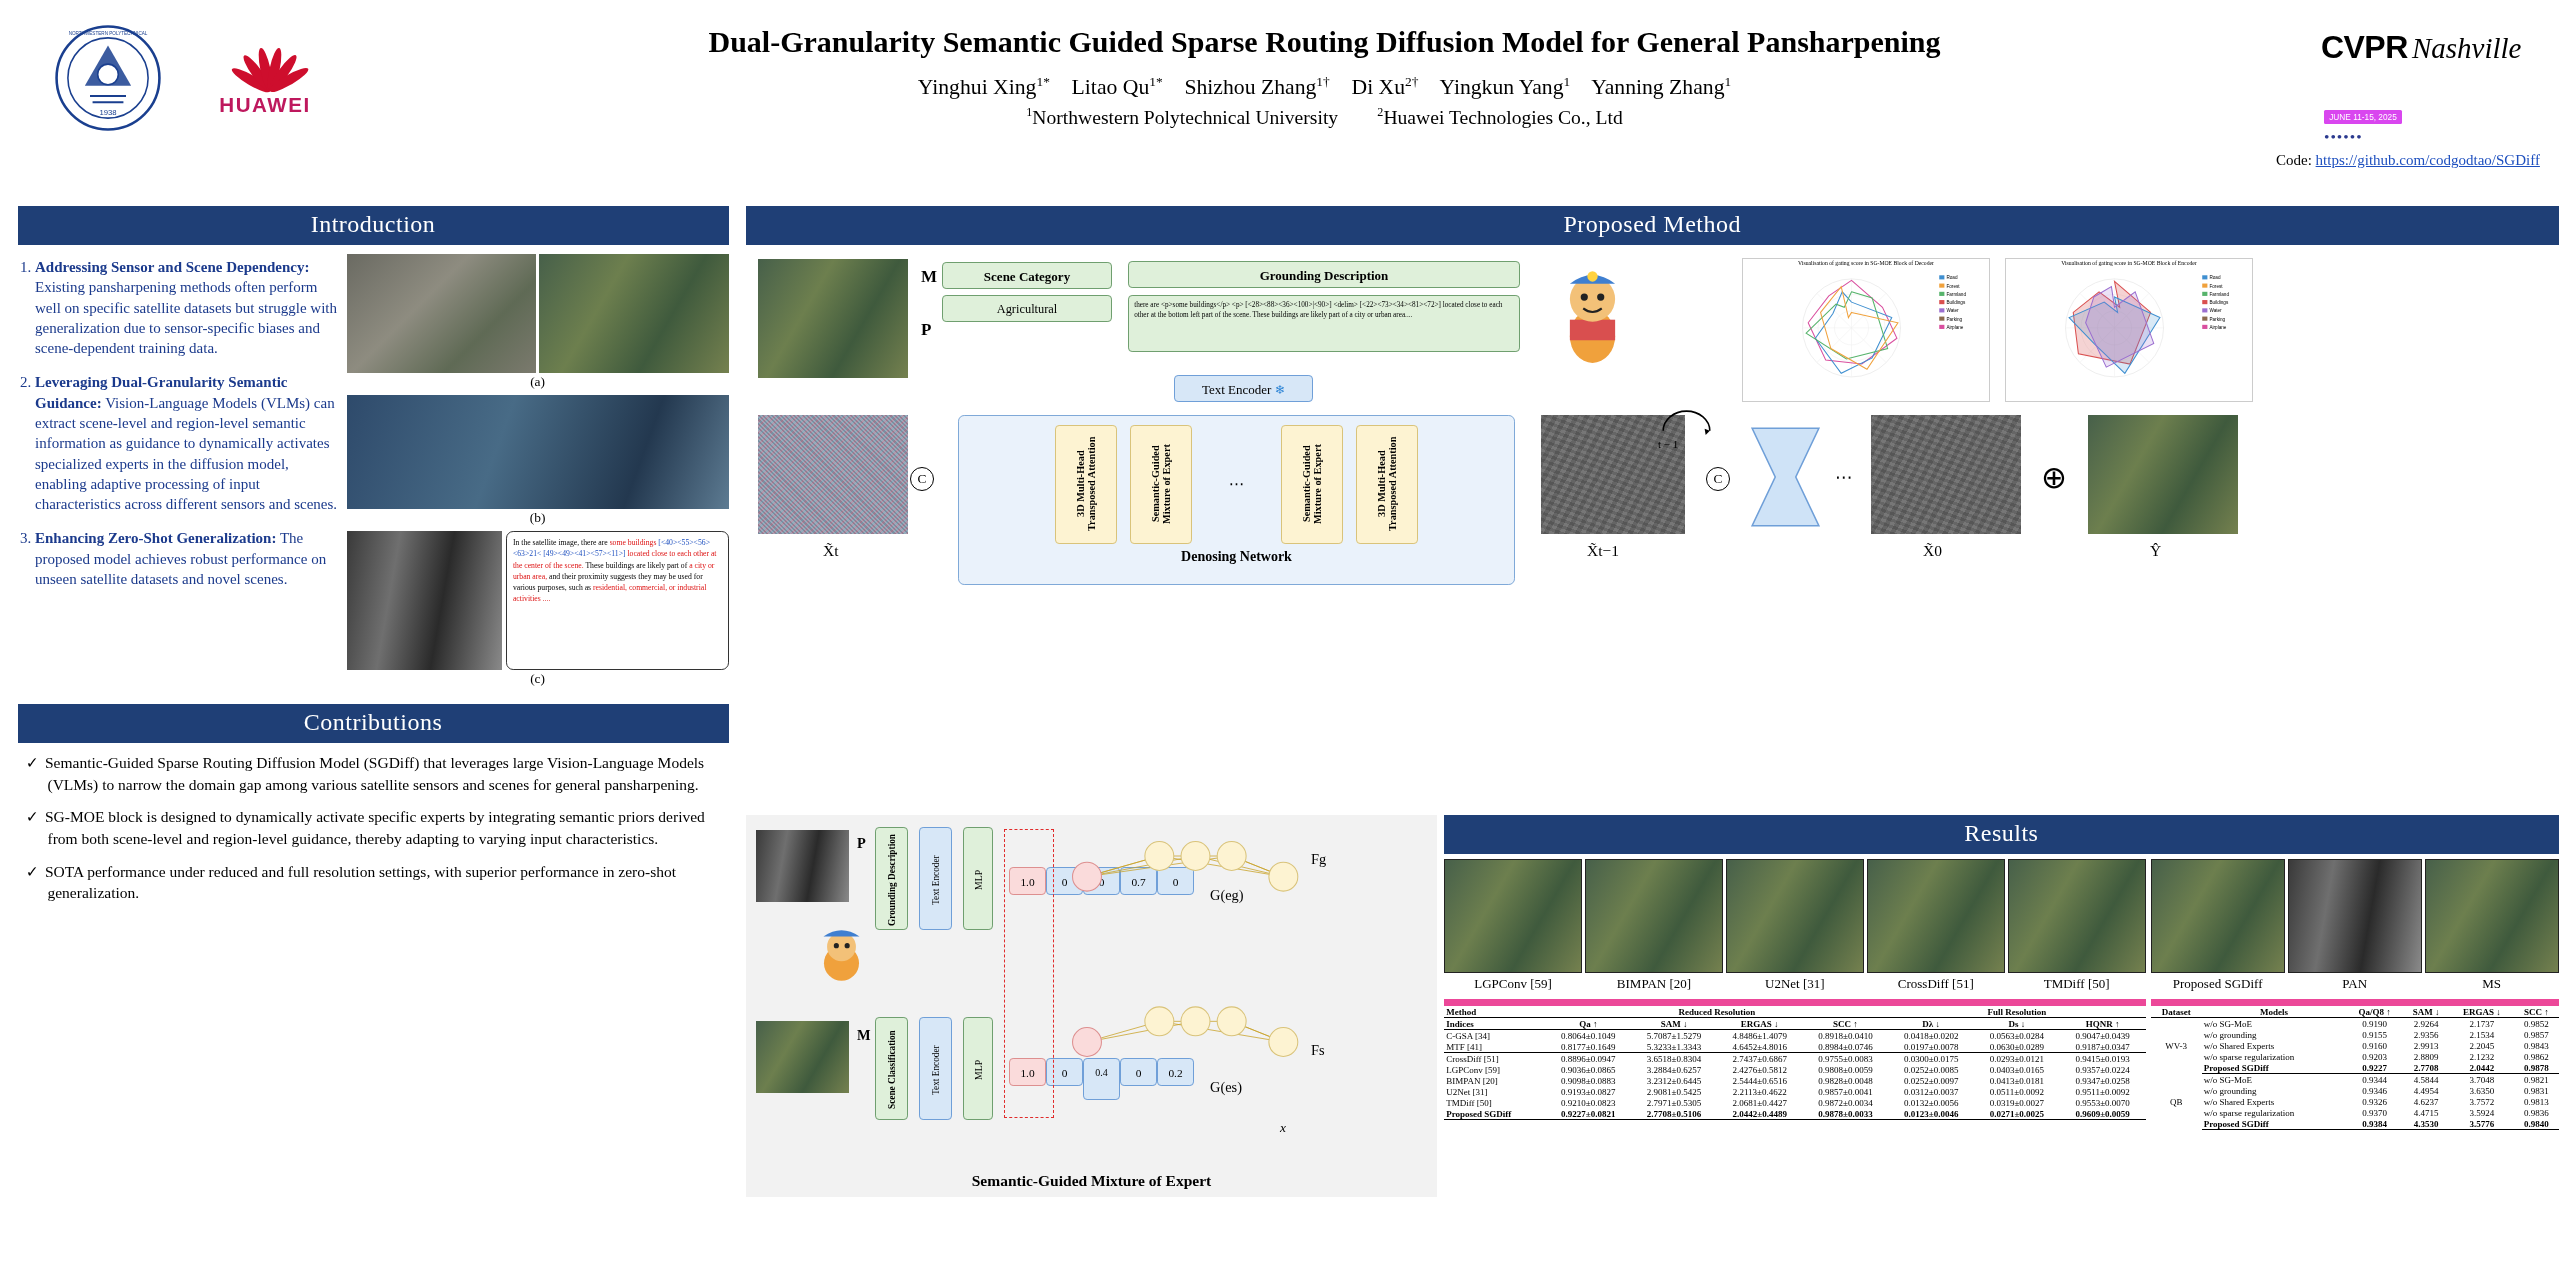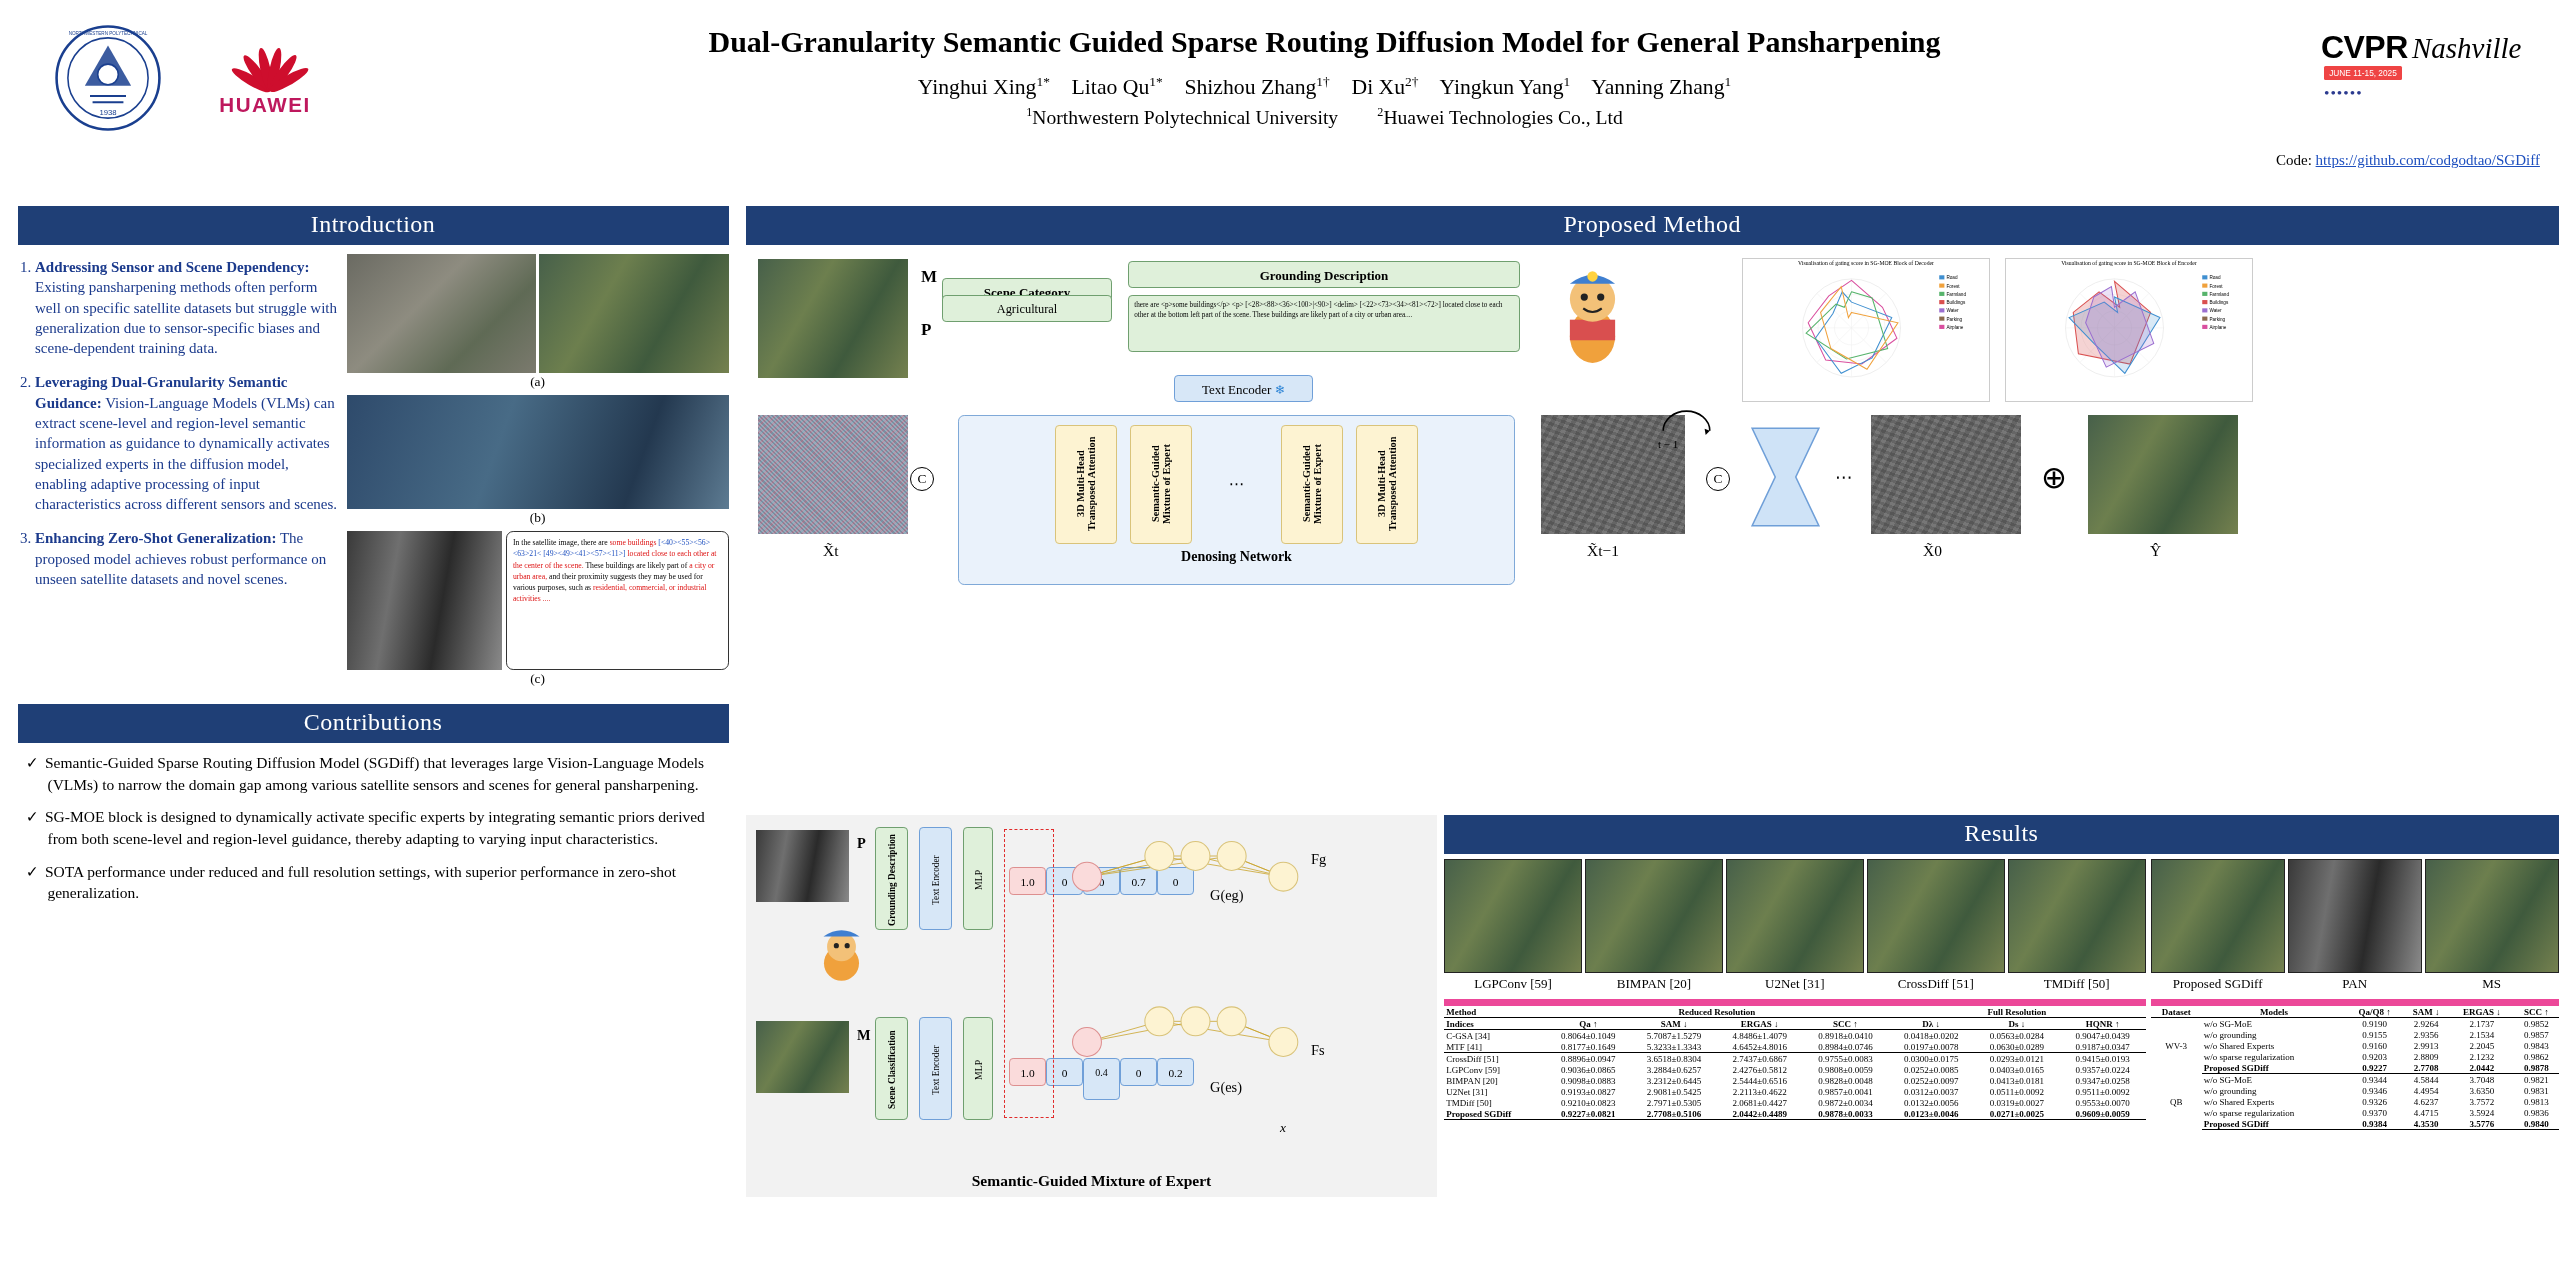--- a/index.html
+++ b/index.html
@@ -27,22 +27,22 @@
   .title-block { position:absolute; left:316px; right:243px; top:11.4px; text-align:center; }
   .poster-title { font-size:30px; font-weight:bold; line-height:1.15; }
   .authors { font-size:21.7px; margin-top:14px; }
   .affil { font-size:19.6px; margin-top:5.2px; }
   .sup { font-size:0.62em; vertical-align: super; }
   .code-line { position:absolute; right:18.6px; top:139px; font-size:15px; }
   .code-line a { color:#1d4fbf; text-decoration:underline; }
   .cvpr { position:absolute; right:20.6px; top:15.5px; width:217px; height:67px; }
   .cvpr-main { font-family:"Liberation Sans", sans-serif; font-weight:bold; font-size:32px; letter-spacing:-0.5px; }
   .cvpr-city { font-style:italic; font-family:"Liberation Serif", serif; font-size:29px; margin-left:4.1px; }
-  .cvpr-date { display:inline-block; background:#ef4444; color:#fff; font-family:"Liberation Sans", sans-serif;
-               font-size:8.3px; padding:2.1px 5.2px; border-radius:1.5px; vertical-align:6.2px; margin-left:3.1px; }
+  .cvpr-date { display:inline-block; background:#d946ef; color:#fff; font-family:"Liberation Sans", sans-serif;
+               font-size:8.3px; padding:2.1px 5.2px; border-radius:1.5px; vertical-align:6.2px; margin-left:3.1px;margin-top:44px; }
   .cvpr-dots { color:#2b3a8f; font-size:15.5px; letter-spacing:1px; margin-left:3.1px; }
 
   
   .banner {
     background:#1f3f76; color:#fff; text-align:center;
     font-size:24px; padding:5.2px 0 7.2px; letter-spacing:0.5px;
   }
 
   
   .left-col { position:absolute; left:17.5px; top:206px; width:711px; }
@@ -232,21 +232,21 @@
     <div class="banner">Proposed Method</div>
 
     <div class="method-box" style="position:relative;height:562px;">
 
       <div class="ph sat2" style="position:absolute;left:12.4px;top:13.4px;width:150px;height:119px"></div>
       <div class="ph noise" style="position:absolute;left:12.4px;top:170px;width:150px;height:119px"></div>
       <div style="position:absolute;left:175px;top:21.7px;font-size:17px;font-weight:bold">M</div>
       <div style="position:absolute;left:175px;top:75px;font-size:17px;font-weight:bold">P</div>
       <div style="position:absolute;left:77px;top:297px;font-size:15.5px">X̃t</div>
 
-      <div class="mbox" style="position:absolute;left:196px;top:33px;width:170px;height:27px;line-height:27px;font-size:13px;font-weight:bold">Scene Category</div>
+      <div class="mbox" style="position:absolute;left:196px;top:17px;width:170px;height:27px;line-height:27px;font-size:13px;font-weight:bold">Scene Category</div>
       <div class="mbox" style="position:absolute;left:196px;top:50px;width:170px;height:27px;line-height:27px;font-size:12.4px">Agricultural</div>
 
       <div class="mbox" style="position:absolute;left:382px;top:15.5px;width:392px;height:27px;line-height:27px;font-size:13px;font-weight:bold">Grounding Description</div>
       <div class="mbox" style="position:absolute;left:382px;top:50px;width:392px;height:57px;font-size:7.2px;text-align:left;padding:3.6px 5.2px;line-height:1.45">there are &lt;p&gt;some buildings&lt;/p&gt; &lt;p&gt; [&lt;28&gt;&lt;88&gt;&lt;36&gt;&lt;100&gt;|&lt;90&gt;] &lt;delim&gt; [&lt;22&gt;&lt;73&gt;&lt;34&gt;&lt;81&gt;&lt;72&gt;]   located close to each other at the bottom left part of the scene. These buildings are likely part of a city or urban area....</div>
 
       <div class="mbox blue" style="position:absolute;left:428px;top:130px;width:139px;height:27px;line-height:27px;font-size:13px">
         <span>Text Encoder</span>
         <span style="color:#2f86d6;font-size:12.4px">❄</span>
       </div>
 

